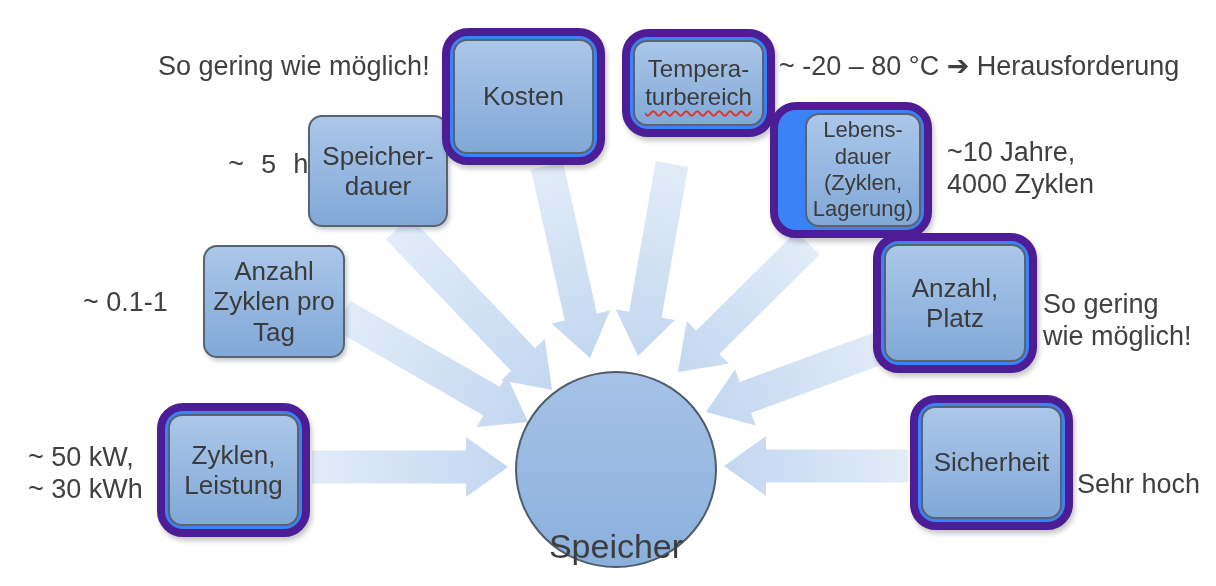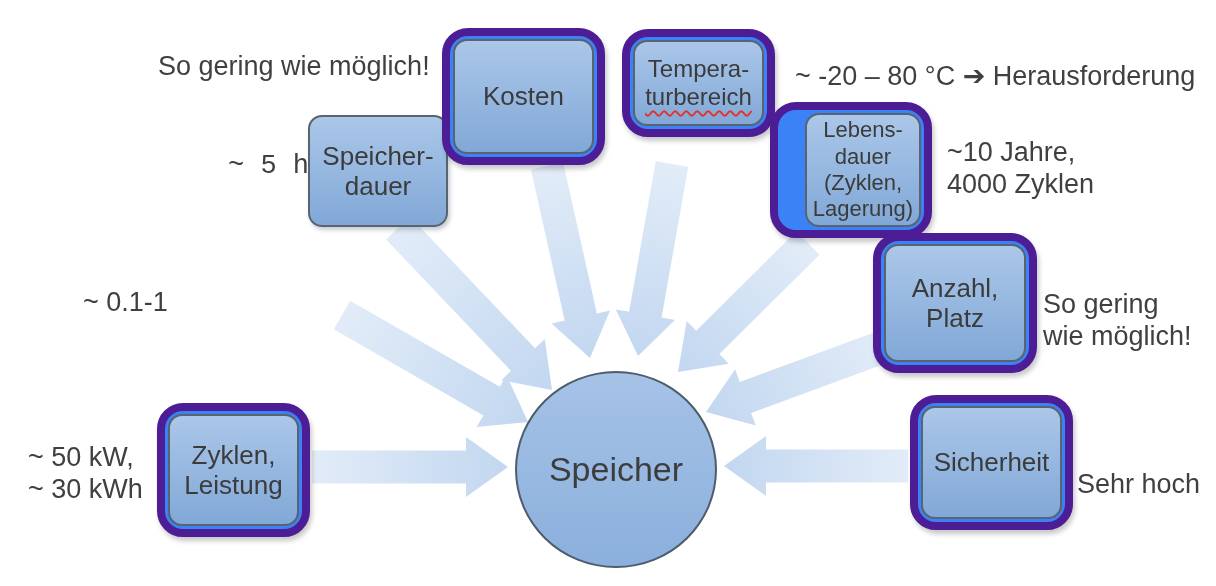--- a/index.html
+++ b/index.html
@@ -7,21 +7,21 @@
     position:relative;width:1216px;height:586px;background:#ffffff;overflow:hidden;
     font-family:"Liberation Sans", sans-serif;color:#3b3b3b;
   }
   #arrow-layer{position:absolute;left:0;top:0;width:1216px;height:586px;}
   
   #center-circle{
     position:absolute;left:515px;top:371px;width:202px;height:197px;
     border-radius:50%;
     background:linear-gradient(180deg,#a6c2e7 0%,#8ab0dc 100%);
     border:2px solid #4e5c6b;box-sizing:border-box;
-    display:flex;align-items:center;justify-content:center;
+    display:flex;align-items:flex-end;justify-content:center;
     font-size:34px;color:#3d3d3d;
   }
   
   .node-box{
     background:linear-gradient(180deg,#abc7e9 0%,#81a8d7 100%);
     border:2px solid #59646f;border-radius:14px;box-sizing:border-box;
     display:flex;flex-direction:column;align-items:center;justify-content:center;
     text-align:center;font-size:26px;line-height:1.16;color:#3b3b3b;
     width:100%;height:100%;
     box-shadow:2px 3px 4px rgba(90,105,125,0.35);
@@ -50,21 +50,21 @@
     text-decoration-color:#e33225;text-decoration-thickness:2px;
     text-underline-offset:5px;
   }
   
   .anno{
     position:absolute;font-size:27px;line-height:1.2;color:#404040;
     white-space:pre-line;
   }
   #anno-kosten{left:158px;top:50px;}
   #anno-speicherdauer{left:228px;top:150px;font-family:Liberation Mono, monospace;}
-  #anno-temperatur{left:779px;top:60px;padding-left:16px;}
+  #anno-temperatur{left:779px;top:50px;}
   #anno-lebensdauer{left:947px;top:136px;}
   #anno-anzahl{left:83px;top:286px;}
   #anno-gewicht{left:1043px;top:288px;}
   #anno-energie{left:28px;top:441px;}
   #anno-sicherheit{left:1077px;top:468px;}
 </style>
 </head>
 <body>
 
 <div id="stage">
@@ -118,20 +118,27 @@
     <span>Speicher</span>
   </div>
 
   <div class="plain" id="box-speicherdauer">
     <div class="node-box">
       <span>Speicher-</span>
       <span>dauer</span>
     </div>
   </div>
 
+  <div class="plain" id="box-anzahl">
+    <div class="node-box">
+      <span>Anzahl</span>
+      <span>Zyklen pro</span>
+      <span>Tag</span>
+    </div>
+  </div>
 
   <div class="ring" id="box-kosten">
     <div class="node-box">
       <span>Kosten</span>
     </div>
   </div>
 
   <div class="ring" id="box-temperatur">
     <div class="node-box">
       <span>Tempera-</span>

